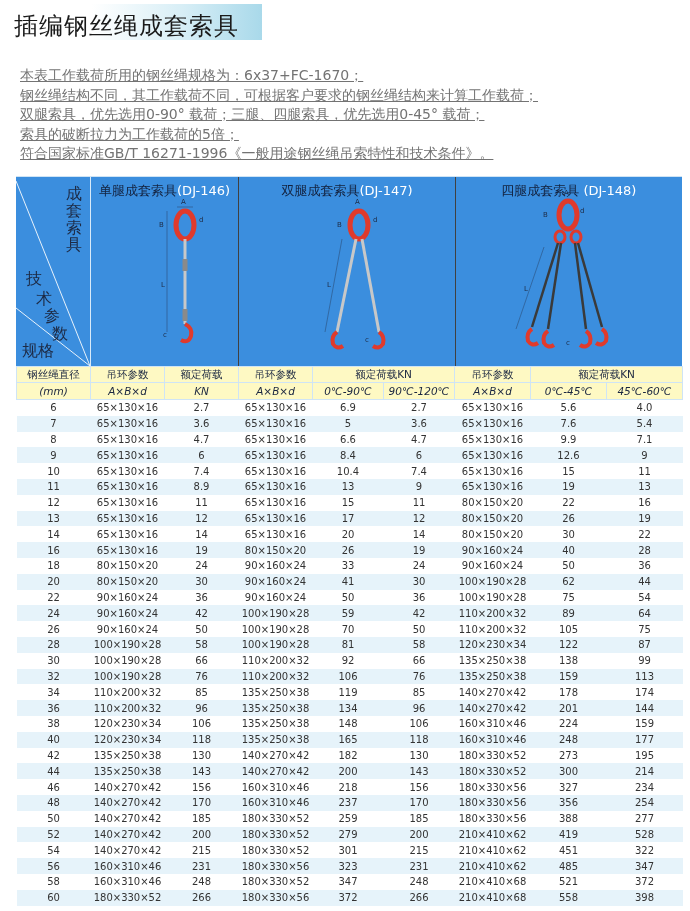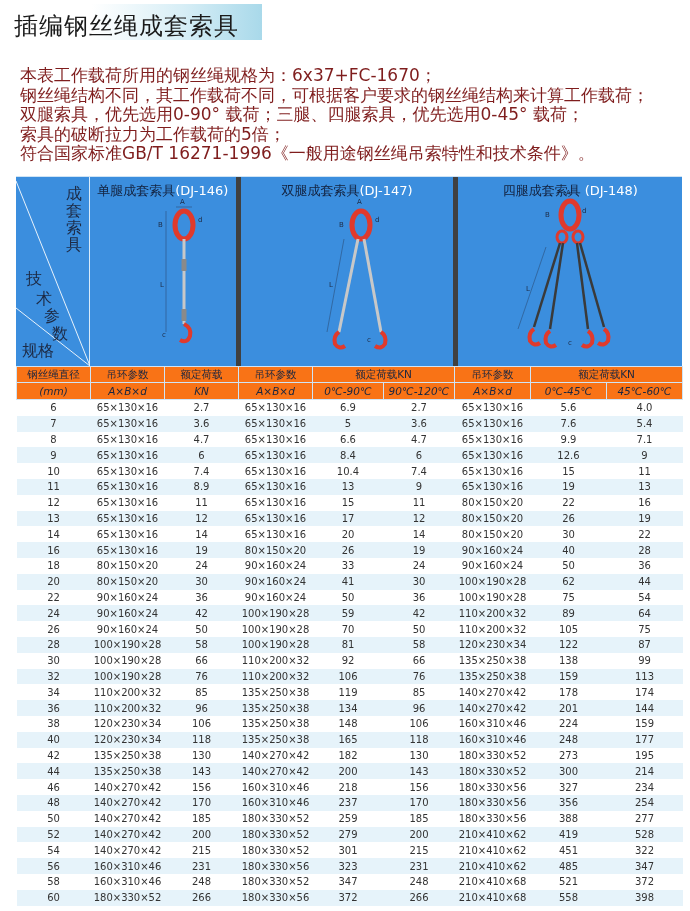--- a/index.html
+++ b/index.html
@@ -9,44 +9,44 @@
   }
   .title-banner {
     position: absolute; left: 0; top: 4px; width: 262px; height: 36px;
     background: linear-gradient(90deg, #ffffff 0%, #ffffff 35%, #d7eef6 70%, #a9d9ea 100%);
   }
   .title-text {
     position: absolute; left: 14px; top: 6px; font-size: 24px; color: #1a1a1a; letter-spacing: 1px;
     font-family: Liberation Mono, monospace;
   }
   .notes { position: absolute; left: 20px; top: 66px; width: 660px; }
-  .note-line { font-size: 17px; line-height: 19.5px; color: #7f1d1d; white-space: nowrap; }
+  .note-line { font-size: 14px; line-height: 19.5px; color: #737373; white-space: nowrap; text-decoration: underline; }
 
   .table-wrap { position: absolute; left: 16px; top: 176px; width: 666px; }
   .hero {
     position: relative; height: 189px; background: #3b8ede; display: flex;
     border-top: 1px solid #cfe4f5;
   }
   .hero .corner { position: relative; width: 74px; height: 189px; border-right: 1px solid #d8eaf9; }
   .hero .corner svg { position: absolute; left: 0; top: 0; }
   .corner-label { position: absolute; color: #1d2a44; font-size: 16px; }
   .corner-top { left: 50px; top: 8px; width: 14px; line-height: 17px; }
   .corner-mid { left: 10px; top: 92px; }
   .corner-mid span { position: absolute; white-space: nowrap; }
   .corner-bot { left: 6px; top: 164px; }
 
-  .sling-panel { position: relative; height: 189px; border-right: 5px solid #404040; }
+  .sling-panel { position: relative; height: 189px; border-right: 1px solid #404040; }
   .sling-panel:last-child { border-right: none; }
   .panel-title { position: absolute; top: 5px; width: 100%; text-align: center; color: #13213d; font-size: 13px; }
   .panel-title .code { color: #ffffff; }
   .sling-panel svg { position: absolute; left: 0; top: 0; }
 
   table.spec { border-collapse: collapse; width: 666px; table-layout: fixed; font-size: 10px; }
   table.spec th {
-    background: #f97316; color: #1a2640; font-weight: normal; height: 15px; padding: 0;
+    background: #fef9c3; color: #1a2640; font-weight: normal; height: 15px; padding: 0;
     border: 1px solid #cfe4f5; text-align: center; font-size: 10.5px;
   }
   table.spec tr.h2 th { height: 16px; font-style: italic; }
   table.spec td { height: 15.8px; padding: 0; text-align: center; color: #333; border: none; }
   table.spec tr.alt td { background: #e6f3fa; }
 </style>
 </head>
 <body>
 
 <div class="title-banner">

